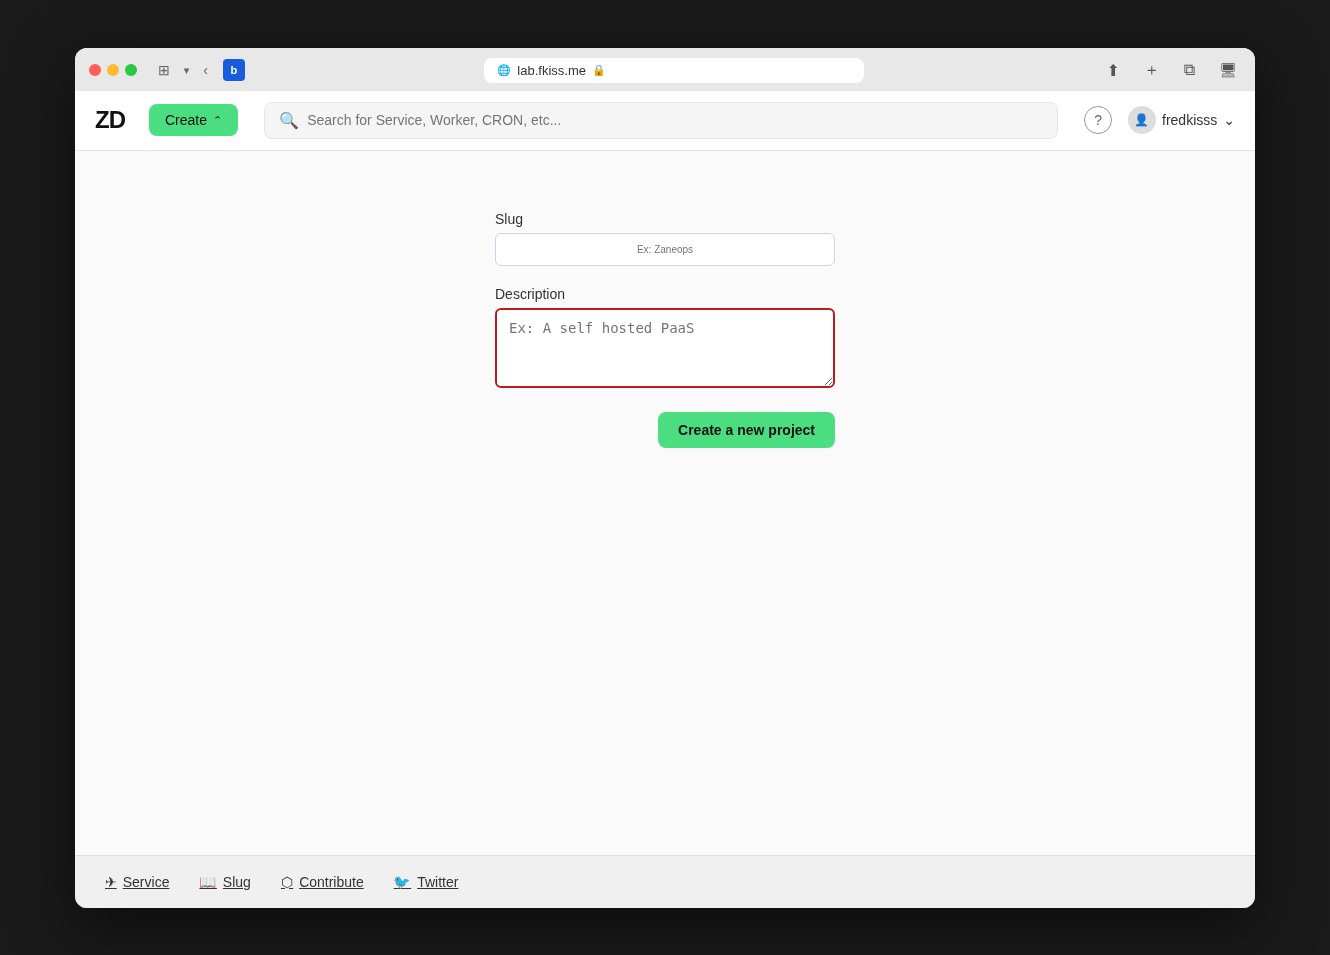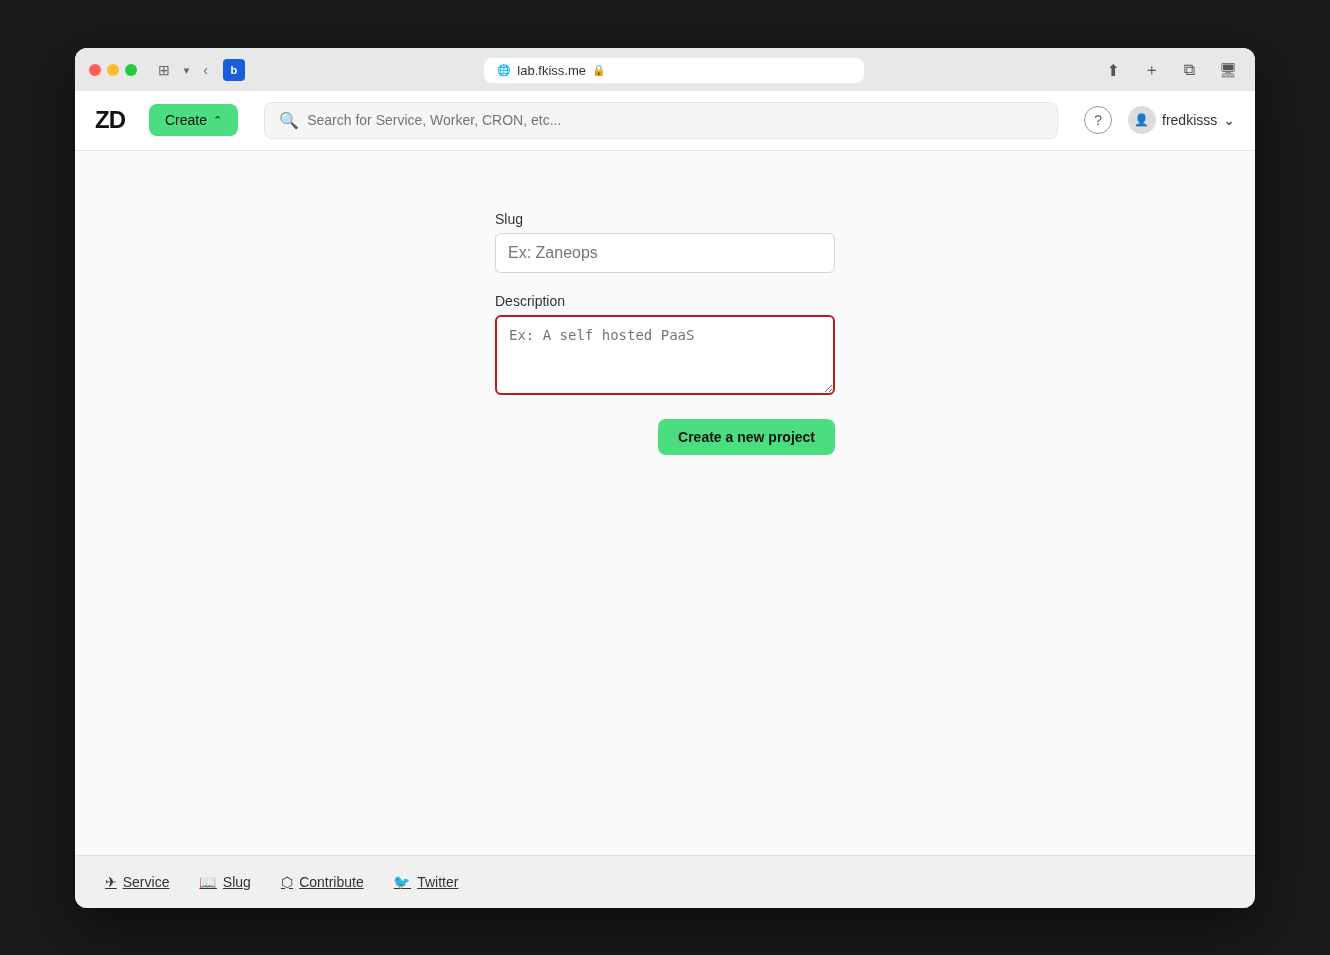--- a/index.html
+++ b/index.html
@@ -250,24 +250,25 @@
       font-weight: 500;
       color: #333;
       margin-bottom: 6px;
     }
 
     .form-input {
       width: 100%;
       padding: 10px 12px;
       border: 1px solid #d1d5db;
       border-radius: 6px;
-      font-size: 16px;
+      font-size: 10px;
       color: #999;
       outline: none;
       background: white;
+      text-align: center;
     }
 
     .form-textarea {
       width: 100%;
       padding: 10px 12px;
       border: 2px solid #b91c1c;
       border-radius: 6px;
       font-size: 14px;
       color: #999;
       outline: none;

